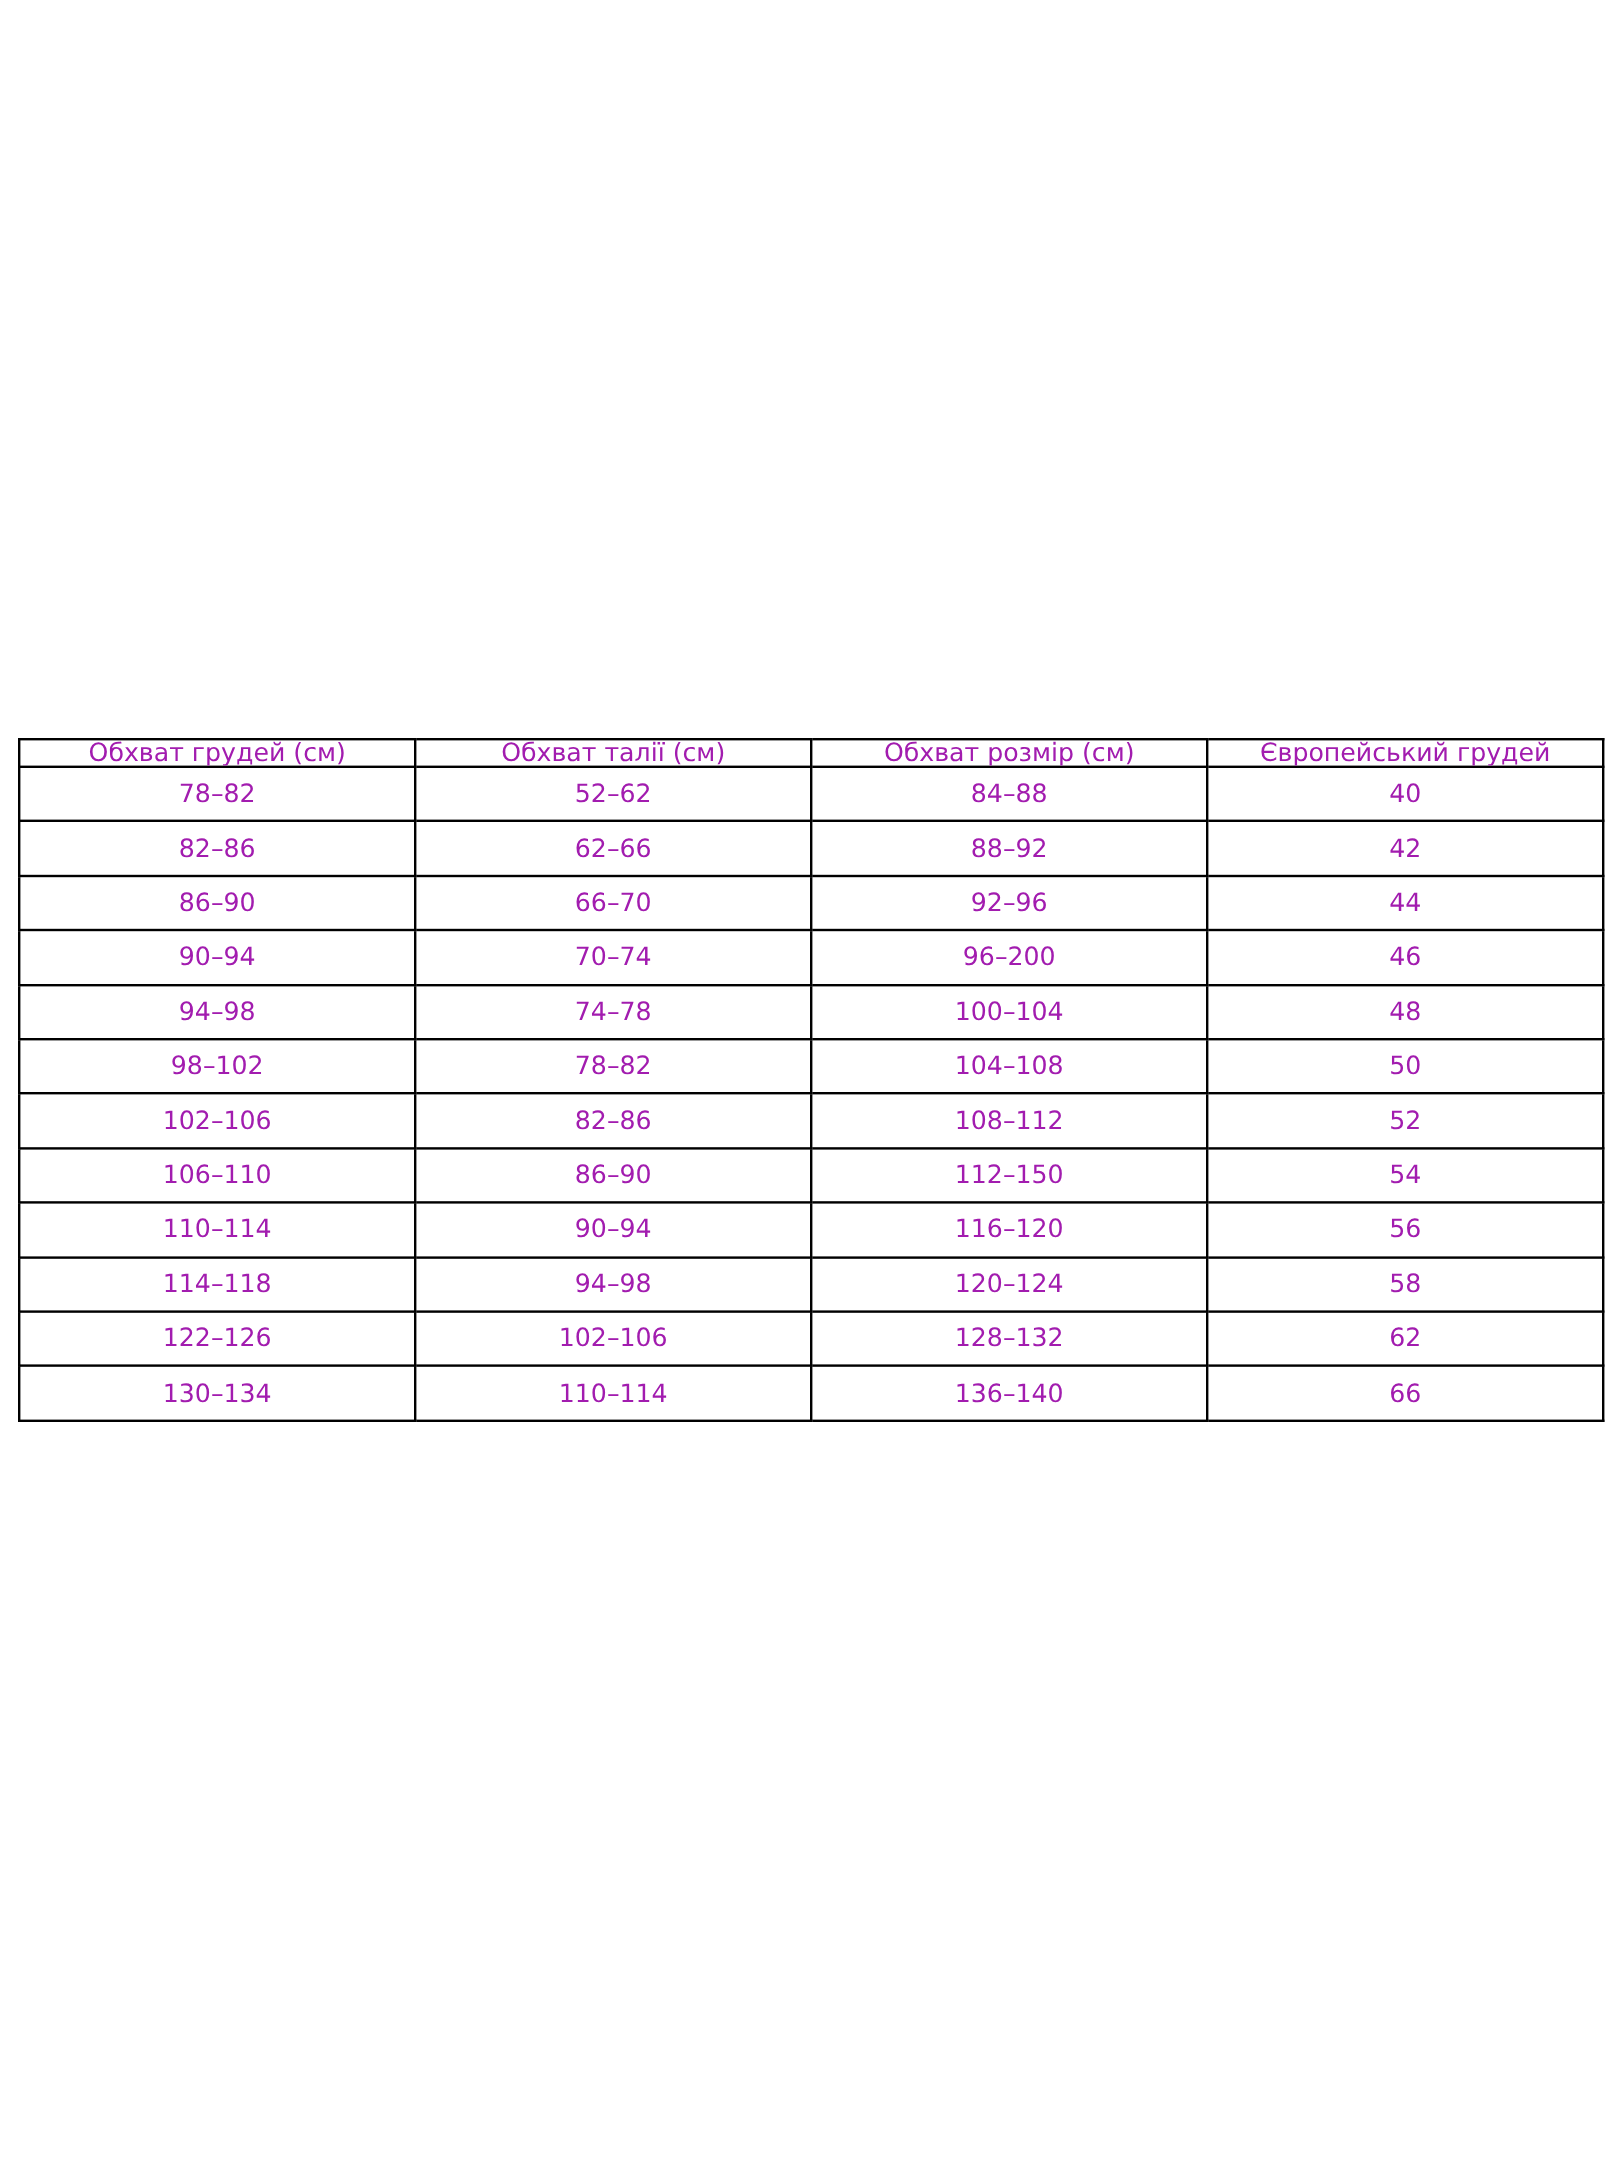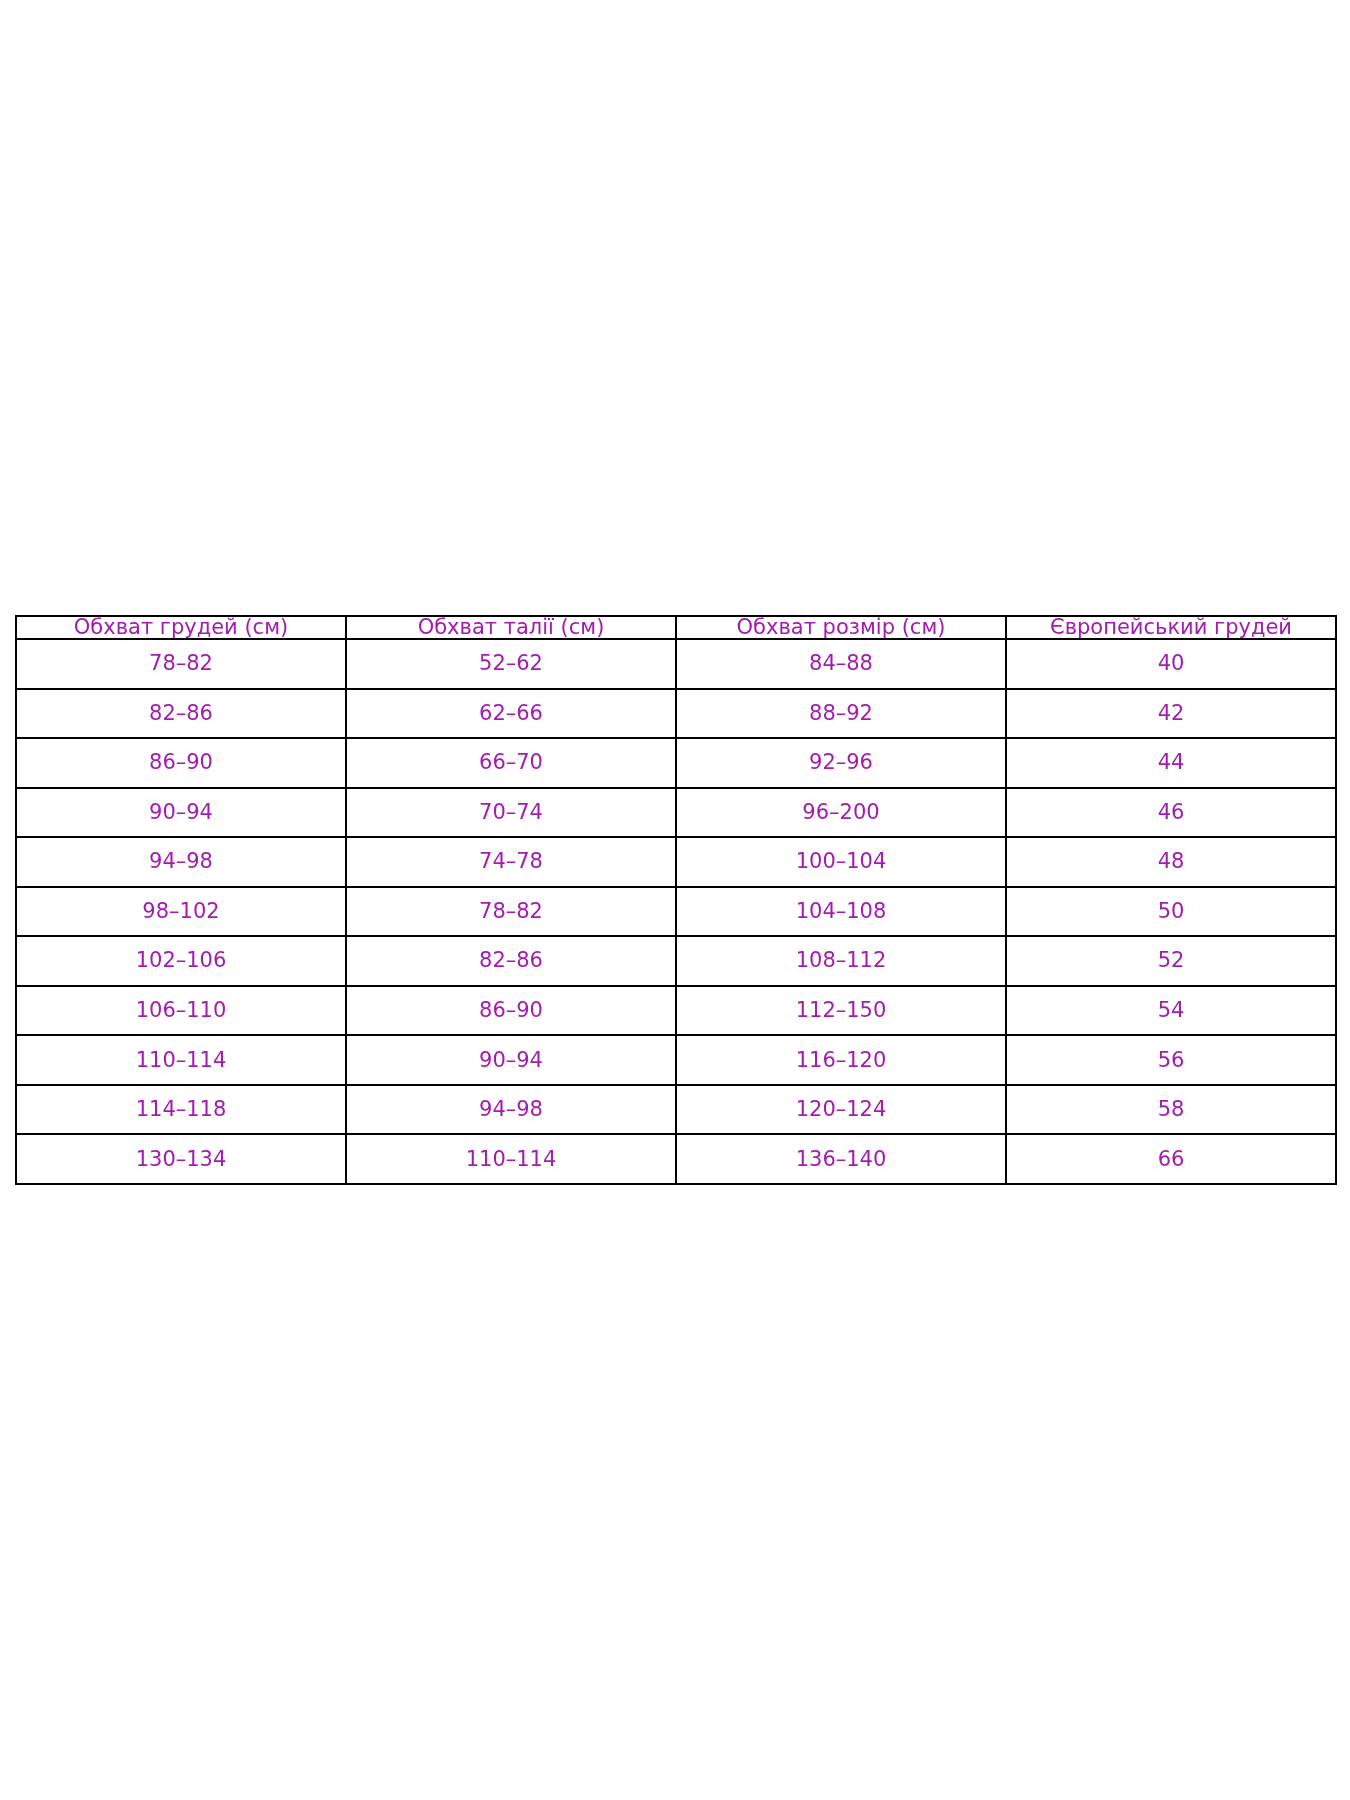--- a/index.html
+++ b/index.html
@@ -109,20 +109,26 @@
           <td>116–120</td>
           <td>56</td>
         </tr>
         <tr>
           <td>114–118</td>
           <td>94–98</td>
           <td>120–124</td>
           <td>58</td>
         </tr>
         <tr>
+          <td>122–126</td>
+          <td>102–106</td>
+          <td>128–132</td>
+          <td>62</td>
+        </tr>
+        <tr>
           <td>130–134</td>
           <td>110–114</td>
           <td>136–140</td>
           <td>66</td>
         </tr>
       </tbody>
   </table>
 </div>
 
 </body></html>

